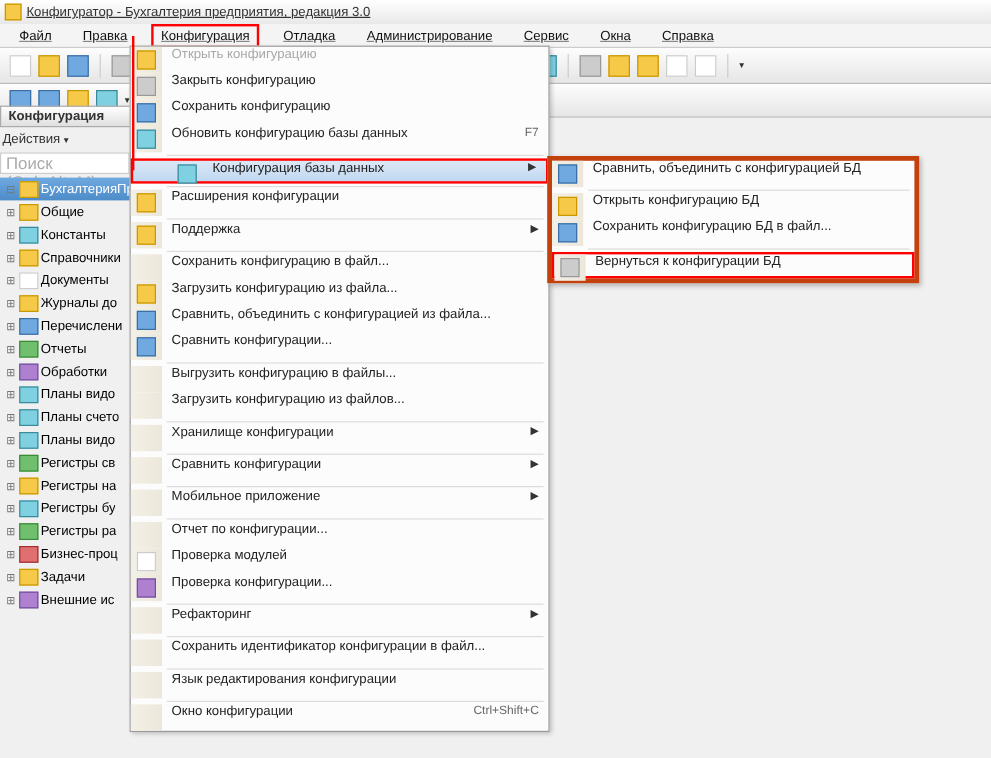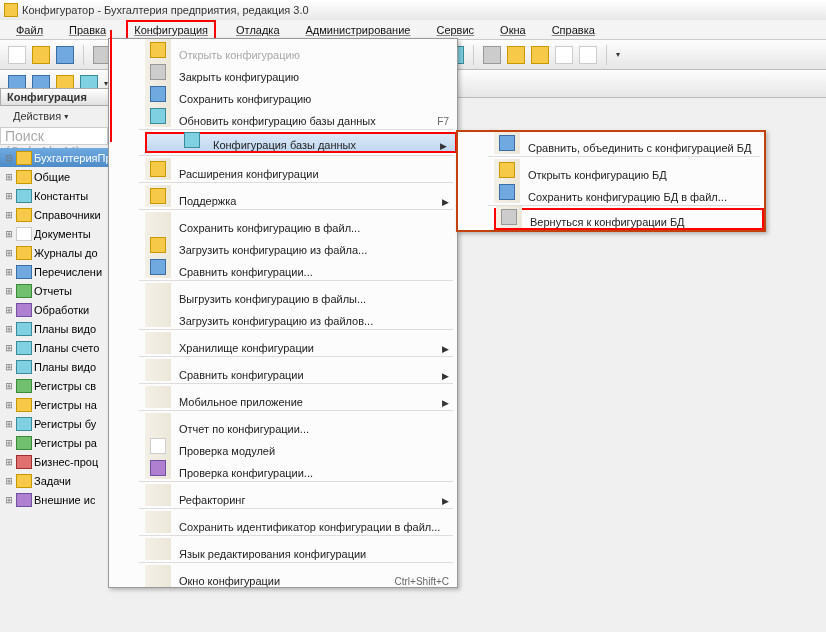--- a/index.html
+++ b/index.html
@@ -1,57 +1,57 @@
 <!DOCTYPE html>
 <html><head>
 <meta charset="utf-8">
 <style>
 * { margin:0; padding:0; box-sizing:border-box; font-family:Tahoma,Arial,sans-serif; font-size:11px; }
 body { background:#f0f0f0; width:826px; height:632px; overflow:hidden; position:relative; }
 
-.titlebar { height:20px; background:linear-gradient(#fff,#e8e8e8); display:flex; align-items:center; padding-left:4px; gap:4px; color:#333; }
+.titlebar { height:20px; background:linear-gradient(#fff,#e8e8e8); display:flex; align-items:center; padding-left:4px; gap:4px; color:#333;text-decoration:underline; }
 .titlebar .icon { width:14px; height:14px; background:#f7c948; border:1px solid #c99700; font-size:8px; text-align:center; line-height:12px; }
 
 .menubar { height:20px; background:#f4f4f4; display:flex; align-items:center; padding-left:10px; gap:14px; border-bottom:1px solid #ccc; }
 .menubar span { padding:2px 6px; text-decoration:underline; text-decoration-color:#888; text-underline-offset:1px; color:#111; cursor:default; }
 .menubar .hot-red { border:2px solid red; }
 
 .toolbar { height:30px; background:linear-gradient(#fdfdfd,#e6e6e6); border-bottom:1px solid #bbb; display:flex; align-items:center; padding-left:8px; gap:6px; }
 .tb { width:18px; height:18px; border:1px solid #bbb; background:#fffbe8; }
 .sep { width:1px; height:20px; background:#ccc; margin:0 3px; }
 
 .navbar { height:28px; background:linear-gradient(#fdfdfd,#e6e6e6); border-bottom:1px solid #bbb; display:flex; align-items:center; padding-left:8px; gap:6px; }
 
 .pane-title { position:absolute; left:0; top:88px; width:110px; height:18px; background:linear-gradient(#fefefe,#e0e0e0); border:1px solid #aaa; padding-left:6px; font-weight:bold; color:#333; line-height:16px; }
-.actions { position:absolute; left:0; top:107px; width:110px; height:18px; padding-left:13px; color:#333; display:flex; align-items:center; gap:3px; }
+.actions { position:absolute; left:0; top:107px; width:110px; height:18px; padding-left:2px; color:#333; display:flex; align-items:center; gap:3px; }
 .search { position:absolute; left:0; top:127px; width:108px; height:18px; border:1px solid #ccc; background:#fff; color:#aaa; padding-left:4px; font-size:14px; line-height:16px; }
 
 .tree { position:absolute; left:0; top:148px; width:150px; }
 .tree-row { display:flex; align-items:center; height:19px; padding-left:4px; gap:2px; }
 .tree-row.sel { background:linear-gradient(#6fa9e0,#4d8cc9); color:#fff; }
 .expander { width:10px; color:#777; font-size:9px; text-align:center; }
 .tic { width:16px; height:14px; display:inline-block; }
 .tree-row .lbl { white-space:nowrap; overflow:hidden; }
 
 
 .menu { position:absolute; left:108px; top:38px; width:350px; background:#fcfcfc; border:1px solid #999; box-shadow:2px 2px 4px rgba(0,0,0,0.25); }
-.mrow { display:flex; align-items:flex-end; height:22px;margin-left:36px; }
+.mrow { display:flex; align-items:flex-start; height:22px; }
 .mrow .mi { width:26px; height:22px; background:linear-gradient(90deg,#f3f0e7,#ece7da); display:flex; align-items:center; justify-content:center; }
 .mrow .mi i { width:16px; height:16px; display:inline-block; }
 .mrow .mt { flex:1; padding-left:8px; color:#222; }
 .mrow .mt.dis { color:#a8a8a8; }
 .mrow .mk { padding-right:8px; color:#666; font-size:10px; }
 .mrow .arr { padding-right:8px; color:#333; font-size:9px; }
 .msep { height:1px; margin:2px 4px 2px 30px; background:#ddd; }
 .mrow.hilite { background:linear-gradient(#dce8f7,#c0d8f0); border:1px solid #7da7d9; height:21px;padding-left:32px; }
 .mrow.hilite .mi { background:transparent; }
 .mrow.redbox { border:2px solid red; }
 
 
-.submenu { position:absolute; left:456px; top:130px; width:310px; background:#fcfcfc; border:2px solid #c2410c; box-shadow:2px 2px 4px rgba(0,0,0,0.25); }
+.submenu { position:absolute; left:456px; top:130px; width:310px; background:#fcfcfc; border:4px solid #c2410c; box-shadow:2px 2px 4px rgba(0,0,0,0.25); }
 .submenu .mrow.redbox2 { border:2px solid red; }
 
 
 .redline { position:absolute; background:red; height:2px; z-index:30; }
 
 
 .ic-yellow{background:#f7c948;border:1px solid #c99700;}
 .ic-blue{background:#6fa9e0;border:1px solid #3a6ea5;}
 .ic-grey{background:#ccc;border:1px solid #999;}
 .ic-green{background:#6fbf6f;border:1px solid #3a8a3a;}
@@ -285,20 +285,26 @@
     <div class="mrow">
       <span class="mi">
         <i class="ic-yellow"></i>
       </span>
       <span class="mt">Загрузить конфигурацию из файла...</span>
     </div>
     <div class="mrow">
       <span class="mi">
         <i class="ic-blue"></i>
       </span>
+      <span class="mt">Сравнить, объединить с конфигурацией из файла...</span>
+    </div>
+    <div class="mrow">
+      <span class="mi">
+        <i class="ic-blue"></i>
+      </span>
       <span class="mt">Сравнить конфигурации...</span>
     </div>
     <div class="msep"></div>
     <div class="mrow">
       <span class="mi">
         <i class=""></i>
       </span>
       <span class="mt">Выгрузить конфигурацию в файлы...</span>
     </div>
     <div class="mrow">

